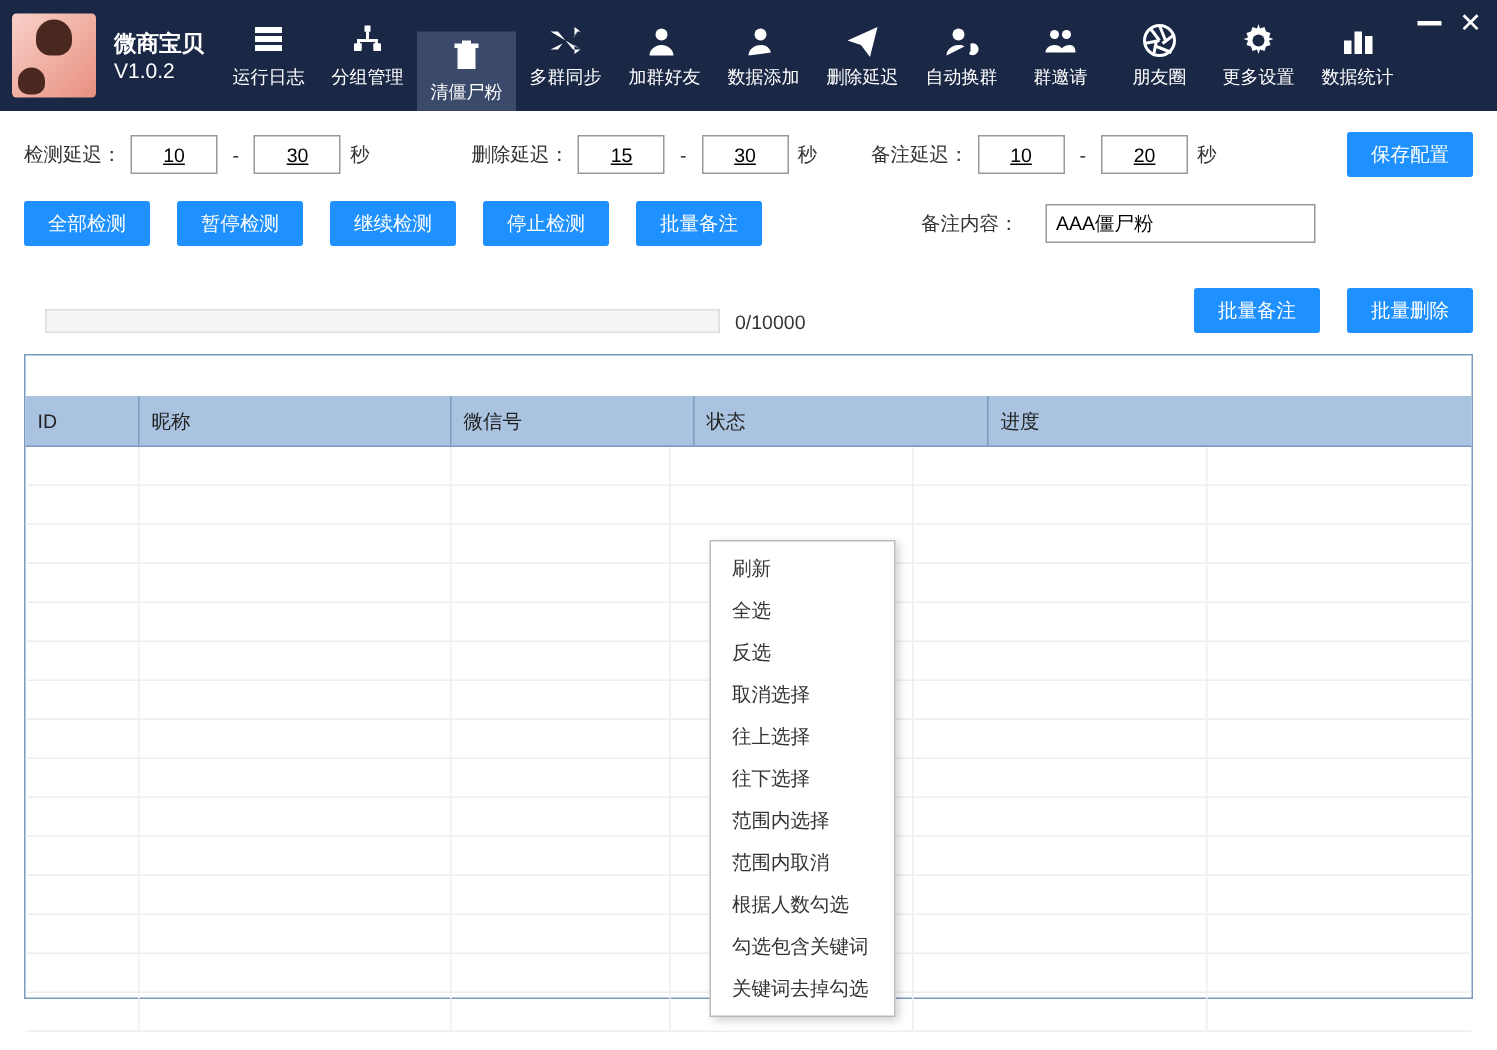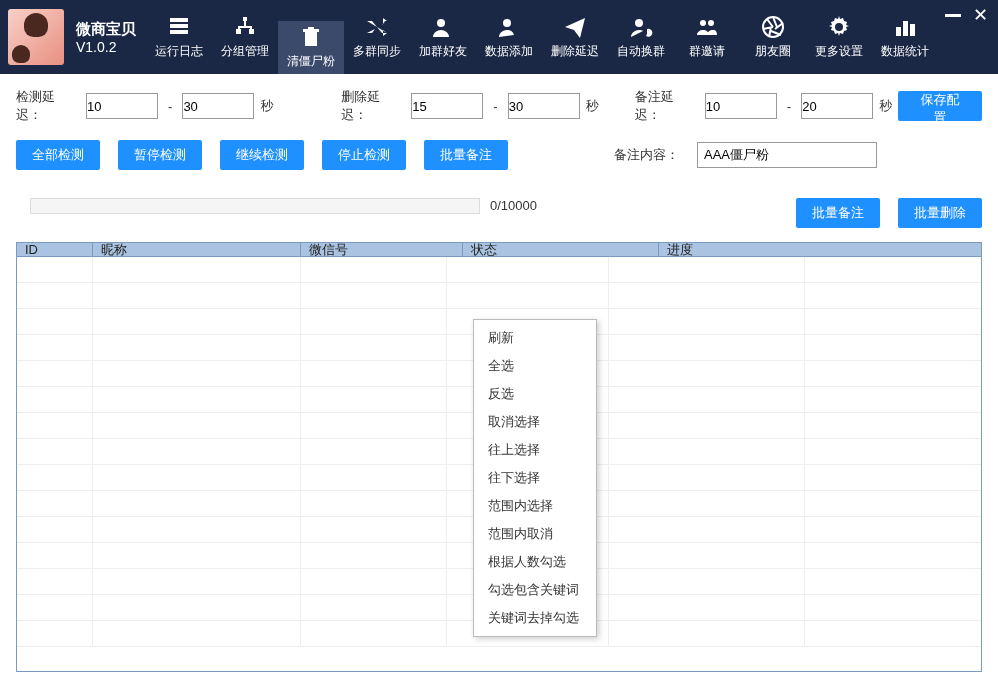--- a/index.html
+++ b/index.html
@@ -99,25 +99,26 @@
       gap: 6px;
       margin-bottom: 16px;
     }
     .config-group {
       display: flex;
       align-items: center;
       gap: 6px;
     }
     .config-label { font-size: 13px; color: #333; }
     .num-input {
-      width: 72px;
+      width: 58px;
       height: 26px;
       border: 1px solid #999;
-      text-align: left;
-      font-size: 13px;
+      text-align: center;
+      font-size: 13px;
+      text-decoration: underline;
     }
     .sep { color: #333; margin: 0 4px; }
     .unit { color: #333; margin-right: 30px; }
     .spacer-sm { width: 26px; }
     .btn {
       height: 30px;
       padding: 0 16px;
       background: #1e90ff;
       color: #fff;
       border: none;
@@ -133,21 +134,21 @@
     }
     .remark-input {
       width: 180px;
       height: 26px;
       border: 1px solid #999;
       padding: 0 6px;
       font-size: 13px;
     }
     .progress-row {
       display: flex;
-      align-items: flex-start;
+      align-items: flex-end;
       gap: 10px;
       margin-bottom: 14px;
       padding-left: 14px;
     }
     .progress-bar {
       flex: 0 0 450px;
       height: 16px;
       background: #f5f5f5;
       border: 1px solid #ddd;
     }
@@ -155,22 +156,23 @@
     .progress-actions { margin-left: auto; display: flex; gap: 18px; }
     .table-wrap {
       border: 1px solid #7a9ac0;
       height: 430px;
       position: relative;
       background: #fff;
     }
     .table-header {
       display: flex;
       background: #a9c3e0;
-      height: 14px;
+      height: 34px;
       border-bottom: 1px solid #7a9ac0;
+      margin-top: 27px;
     }
     .th {
       padding: 4px 8px;
       font-size: 13px;
       color: #222;
       border-right: 1px solid #7a9ac0;
       display: flex;
       align-items: center;
     }
     .th:last-child { border-right: none; }

